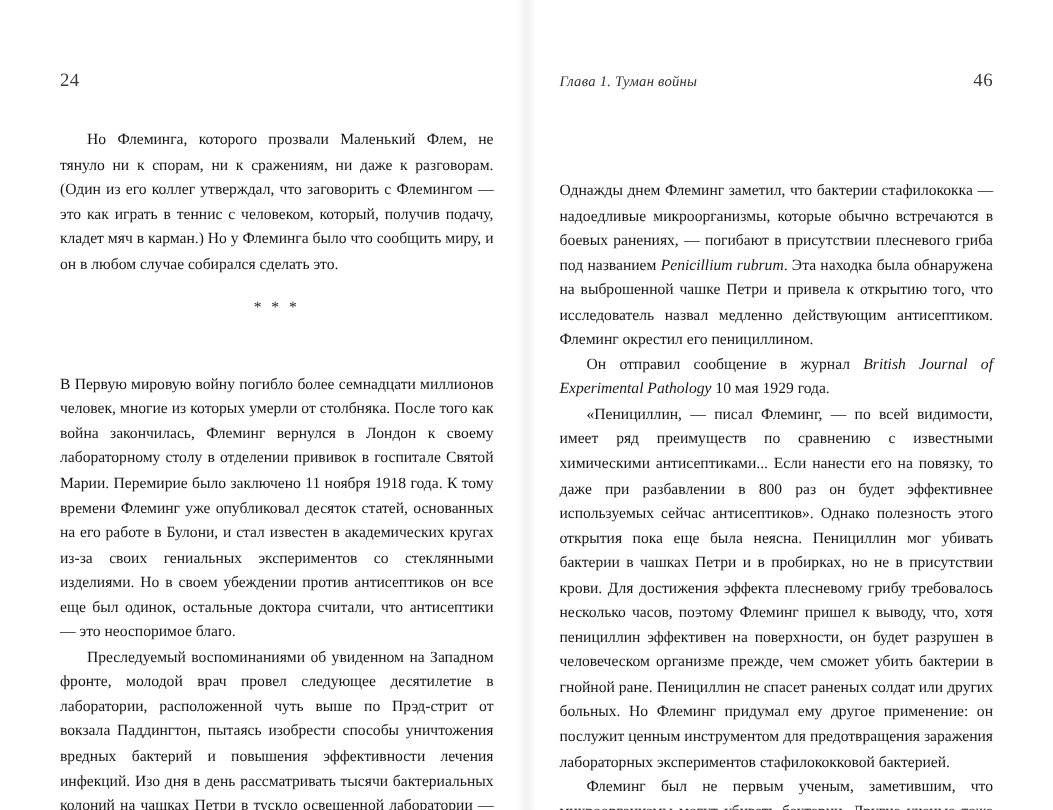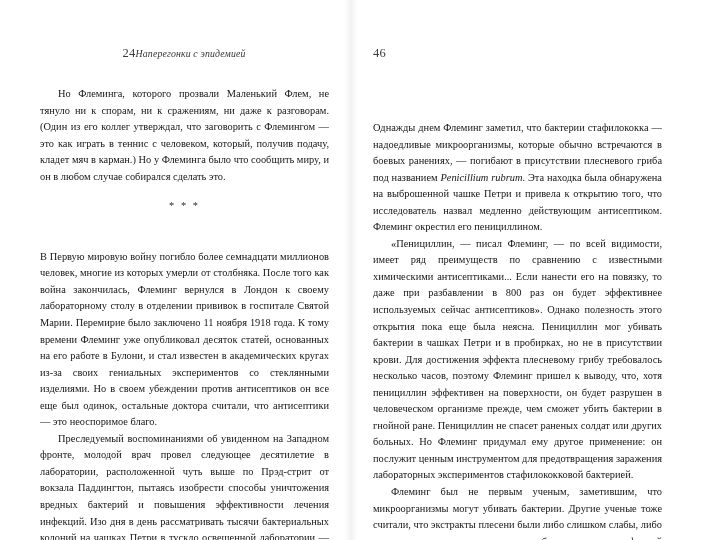--- a/index.html
+++ b/index.html
@@ -70,21 +70,21 @@
     letter-spacing: 0.15px;
     color: #333333;
     white-space: nowrap;
   }
 
   .rh-row {
     display: flex;
     align-items: baseline;
     width: 100%;
   }
-  .page-left  .rh-row { justify-content: center; }
+  .page-left  .rh-row { justify-content: space-between; }
   .page-right .rh-row { justify-content: space-between; }
 
   .textblock {
     position: absolute;
     top: 86px;
   }
   .page-left .textblock  { left: 40px; width: 289px; }
   .page-right .textblock { left: 373px; width: 289px; }
   .page-right .textblock { left: 22px; width: 289px; }
 
@@ -116,48 +116,49 @@
 
 <div class="spread">
 
   <div class="gutter"></div>
 
   <div class="page page-left">
 
     <div class="running-head">
       <div class="rh-row">
         <span class="folio">24</span>
-        <span class="head-title">Наперегонки с эпидемией</span>
         <span style="width:1px"></span>
       </div>
     </div>
 
     <div class="textblock">
       <p class="para">Но Флеминга, которого прозвали Маленький Флем, не тянуло ни к спорам, ни к сражениям, ни даже к разговорам. (Один из его коллег утверждал, что заговорить с Флемингом — это как играть в теннис с человеком, который, получив подачу, кладет мяч в карман.) Но у Флеминга было что сообщить миру, и он в любом случае собирался сделать это.</p>
 
       <div class="sep">* * *</div>
 
       <p class="para noindent">В Первую мировую войну погибло более семнадцати миллионов человек, многие из которых умерли от столбняка. После того как война закончилась, Флеминг вернулся в Лондон к своему лабораторному столу в отделении прививок в госпитале Святой Марии. Перемирие было заключено 11 ноября 1918 года. К тому времени Флеминг уже опубликовал десяток статей, основанных на его работе в Булони, и стал известен в академических кругах из-за своих гениальных экспериментов со стеклянными изделиями. Но в своем убеждении против антисептиков он все еще был одинок, остальные доктора считали, что антисептики — это неоспоримое благо.</p>
       <p class="para">Преследуемый воспоминаниями об увиденном на Западном фронте, молодой врач провел следующее десятилетие в лаборатории, расположенной чуть выше по Прэд-стрит от вокзала Паддингтон, пытаясь изобрести способы уничтожения вредных бактерий и повышения эффективности лечения инфекций. Изо дня в день рассматривать тысячи бактериальных колоний на чашках Петри в тускло освещенной лаборатории — довольно утомительная и кропотливая работа, но Флеминг нашел в ней свое предназначение. Он был поглощен желанием понять, почему бактерии процветают и, что еще важнее, как их можно уничтожить.</p>
 
     </div>
   </div>
 
   <div class="page page-right">
 
     <div class="running-head">
       <div class="rh-row">
+        <span class="head-title">Глава 1. Туман войны</span>
         <span class="folio">46</span>
       </div>
     </div>
 
     <div class="textblock">
 
       <p class="para noindent"><span>Однажды днем Флеминг заметил, что бактерии стафилококка — надоедливые микроорганизмы, которые обычно встречаются в боевых ранениях, — погибают в присутствии плесневого гриба под названием </span><i>Penicillium rubrum</i><span>. Эта находка была обнаружена на выброшенной чашке Петри и привела к открытию того, что исследователь назвал медленно действующим антисептиком. Флеминг окрестил его пенициллином.</span></p>
 
+      <p class="para"><span>Он отправил сообщение в журнал </span><i>British Journal of Experimental Pathology</i><span> 10 мая 1929 года.</span></p>
 
       <p class="para">«Пенициллин, — писал Флеминг, — по всей видимости, имеет ряд преимуществ по сравнению с известными химическими антисептиками... Если нанести его на повязку, то даже при разбавлении в 800 раз он будет эффективнее используемых сейчас антисептиков». Однако полезность этого открытия пока еще была неясна. Пенициллин мог убивать бактерии в чашках Петри и в пробирках, но не в присутствии крови. Для достижения эффекта плесневому грибу требовалось несколько часов, поэтому Флеминг пришел к выводу, что, хотя пенициллин эффективен на поверхности, он будет разрушен в человеческом организме прежде, чем сможет убить бактерии в гнойной ране. Пенициллин не спасет раненых солдат или других больных. Но Флеминг придумал ему другое применение: он послужит ценным инструментом для предотвращения заражения лабораторных экспериментов стафилококковой бактерией.</p>
       <p class="para">Флеминг был не первым ученым, заметившим, что микроорганизмы могут убивать бактерии. Другие ученые тоже считали, что экстракты плесени были либо слишком слабы, либо слишком токсичны для лечения бактериальных инфекций человека, и потому выбросили их на помойку истории. Они просто не сумели понять, что находились на грани открытия, которое навсегда изменит медицину.</p>
 
     </div>
   </div>
 
 </div>
 
 </body></html>

